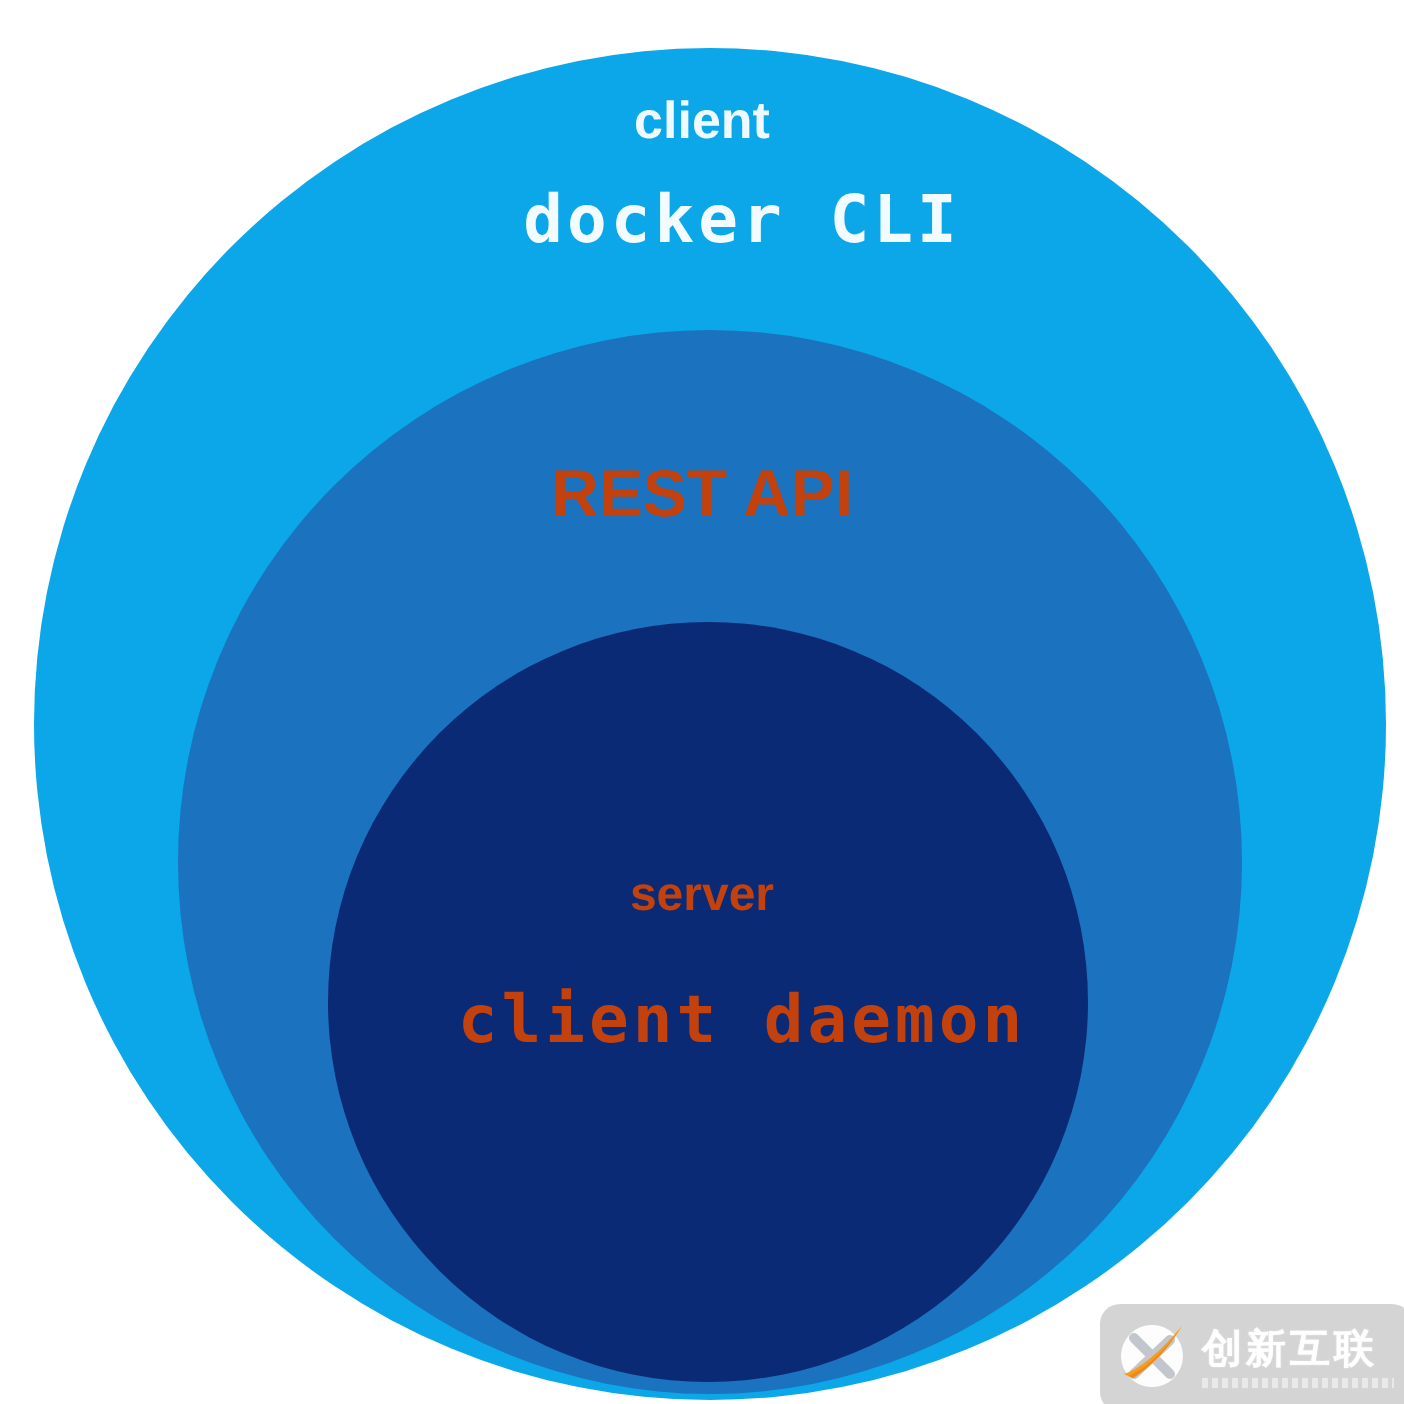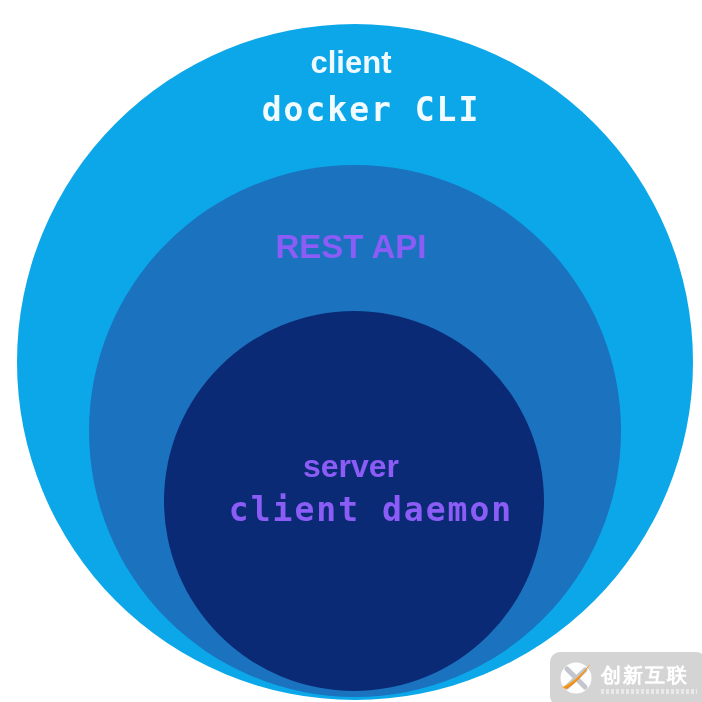--- a/index.html
+++ b/index.html
@@ -35,37 +35,37 @@
     width: 380px; height: 380px;
     background: #0a2a76;
   }
 
   
   .label {
     position: absolute;
     left: 0;
     width: 702px;
     text-align: center;
-    color: #8b5cf6;
+    color: #c2410c;
     line-height: 1.1;
     white-space: nowrap;
   }
   .label-bold {
     font-family: "Liberation Sans", sans-serif;
     font-weight: 700;
   }
   .label-mono {
     font-family: "DejaVu Sans Mono", "Liberation Mono", monospace;
     font-weight: 700;
     padding-left: 20px;
   }
-  .lbl-client        { top: 46px;  font-size: 31px; color: #eefaff; }
+  .lbl-client        { top: 46px;  font-size: 26px; color: #eefaff; }
   .lbl-docker-cli    { top: 92px;  font-size: 33px; letter-spacing: 2px; color: #f2fbff; }
   .lbl-rest-api      { top: 229px; font-size: 33px; }
-  .lbl-server        { top: 449px; font-size: 32px; }
+  .lbl-server        { top: 435px; font-size: 24px; }
   .lbl-docker-daemon { top: 492px; font-size: 33px; letter-spacing: 2px; }
 
   
   .watermark {
     position: absolute;
     right: -4px;
     bottom: -4px;
     width: 156px;
     height: 54px;
     background: rgba(209, 209, 209, 0.93);

